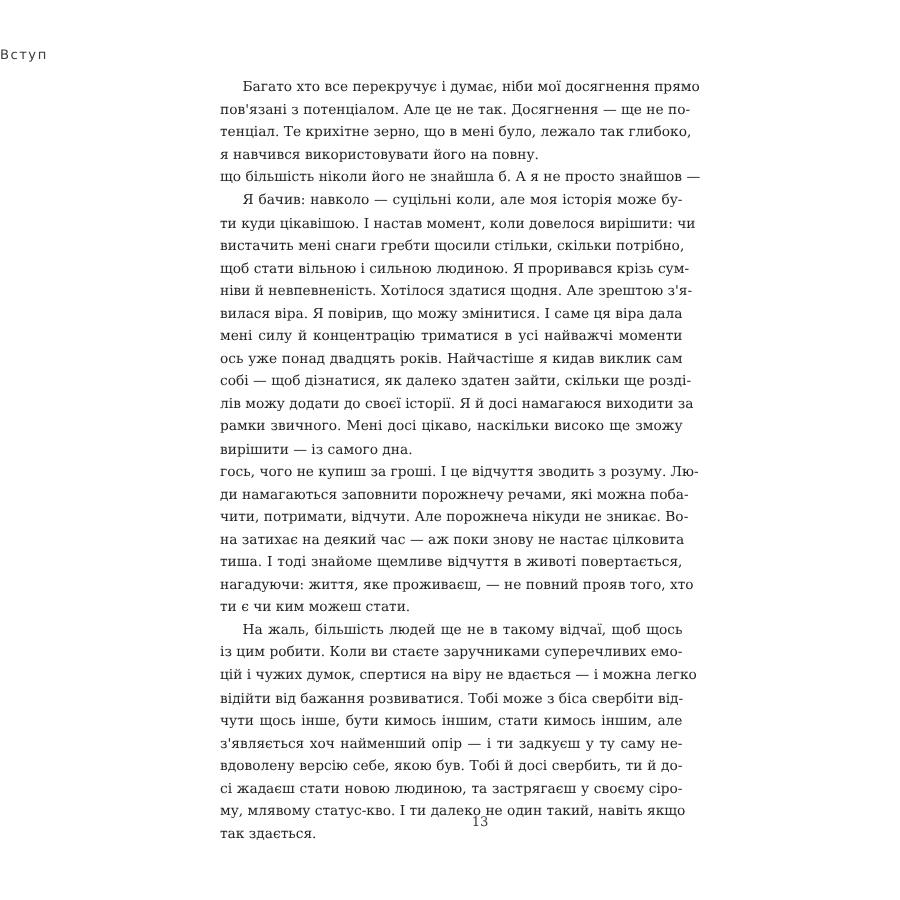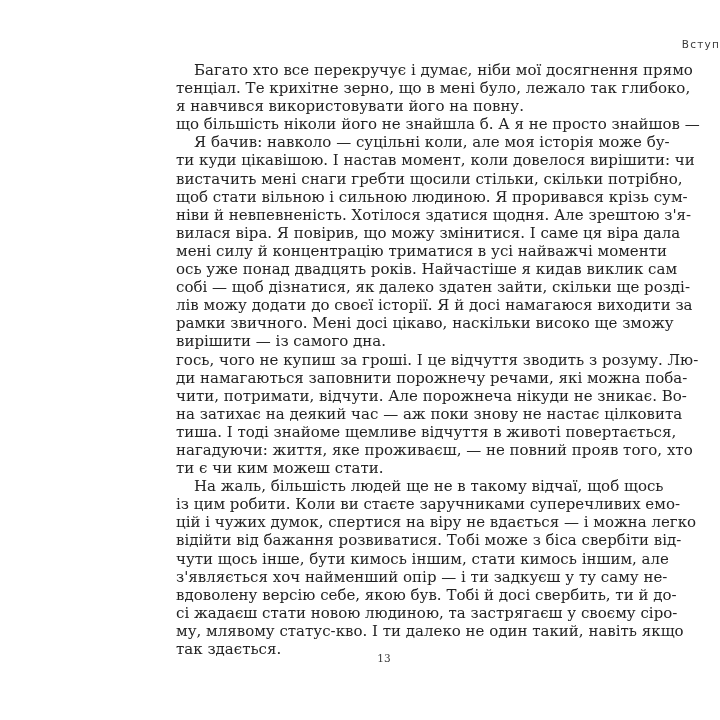--- a/index.html
+++ b/index.html
@@ -3,28 +3,28 @@
   <meta charset="utf-8">
   <style>
     html, body { margin: 0; padding: 0; background: #ffffff; }
     body { width: 720px; height: 720px; position: relative; overflow: hidden; }
     .page {
       position: absolute; left: 0; top: 0; width: 720px; height: 720px;
       background: #ffffff;
     }
     .running-head {
       position: absolute; top: 38px; left: 0; width: 720px;
-      text-align: right;
+      text-align: left;
       font-family: "DejaVu Sans", sans-serif;
       font-size: 10.5px; letter-spacing: 1.2px; color: #3a3a3a;
     }
     .body-text {
       position: absolute; top: 61px; left: 176px; width: 370px;
       font-family: "DejaVu Serif", serif;
-      font-size: 15px; line-height: 18.1px; color: #232323;
+      font-size: 11px; line-height: 18.1px; color: #232323;
     }
     .line {
       display: block; white-space: nowrap;
       text-align: justify; text-align-last: justify;
       height: 18.1px;
     }
     .line.indent { padding-left: 18px; }
     .line.last { text-align-last: left; }
     .page-number {
       position: absolute; top: 652px; left: 0; width: 720px;
@@ -35,20 +35,21 @@
   </style>
 </head>
 <body>
 
 <div class="page">
   <div class="running-head">Вступ</div>
 
   <div class="body-text">
     <div>
       <span class="line indent">Багато хто все перекручує і думає, ніби мої досягнення прямо</span>
+      <span class="line">пов'язані з потенціалом. Але це не так. Досягнення — ще не по-</span>
       <span class="line">тенціал. Те крихітне зерно, що в мені було, лежало так глибоко,</span>
       <span class="line last">я навчився використовувати його на повну.</span>
       <span class="line">що більшість ніколи його не знайшла б. А я не просто знайшов —</span>
     </div>
     <div>
       <span class="line indent">Я бачив: навколо — суцільні коли, але моя історія може бу-</span>
       <span class="line">ти куди цікавішою. І настав момент, коли довелося вирішити: чи</span>
       <span class="line">вистачить мені снаги гребти щосили стільки, скільки потрібно,</span>
       <span class="line">щоб стати вільною і сильною людиною. Я проривався крізь сум-</span>
       <span class="line">ніви й невпевненість. Хотілося здатися щодня. Але зрештою з'я-</span>

